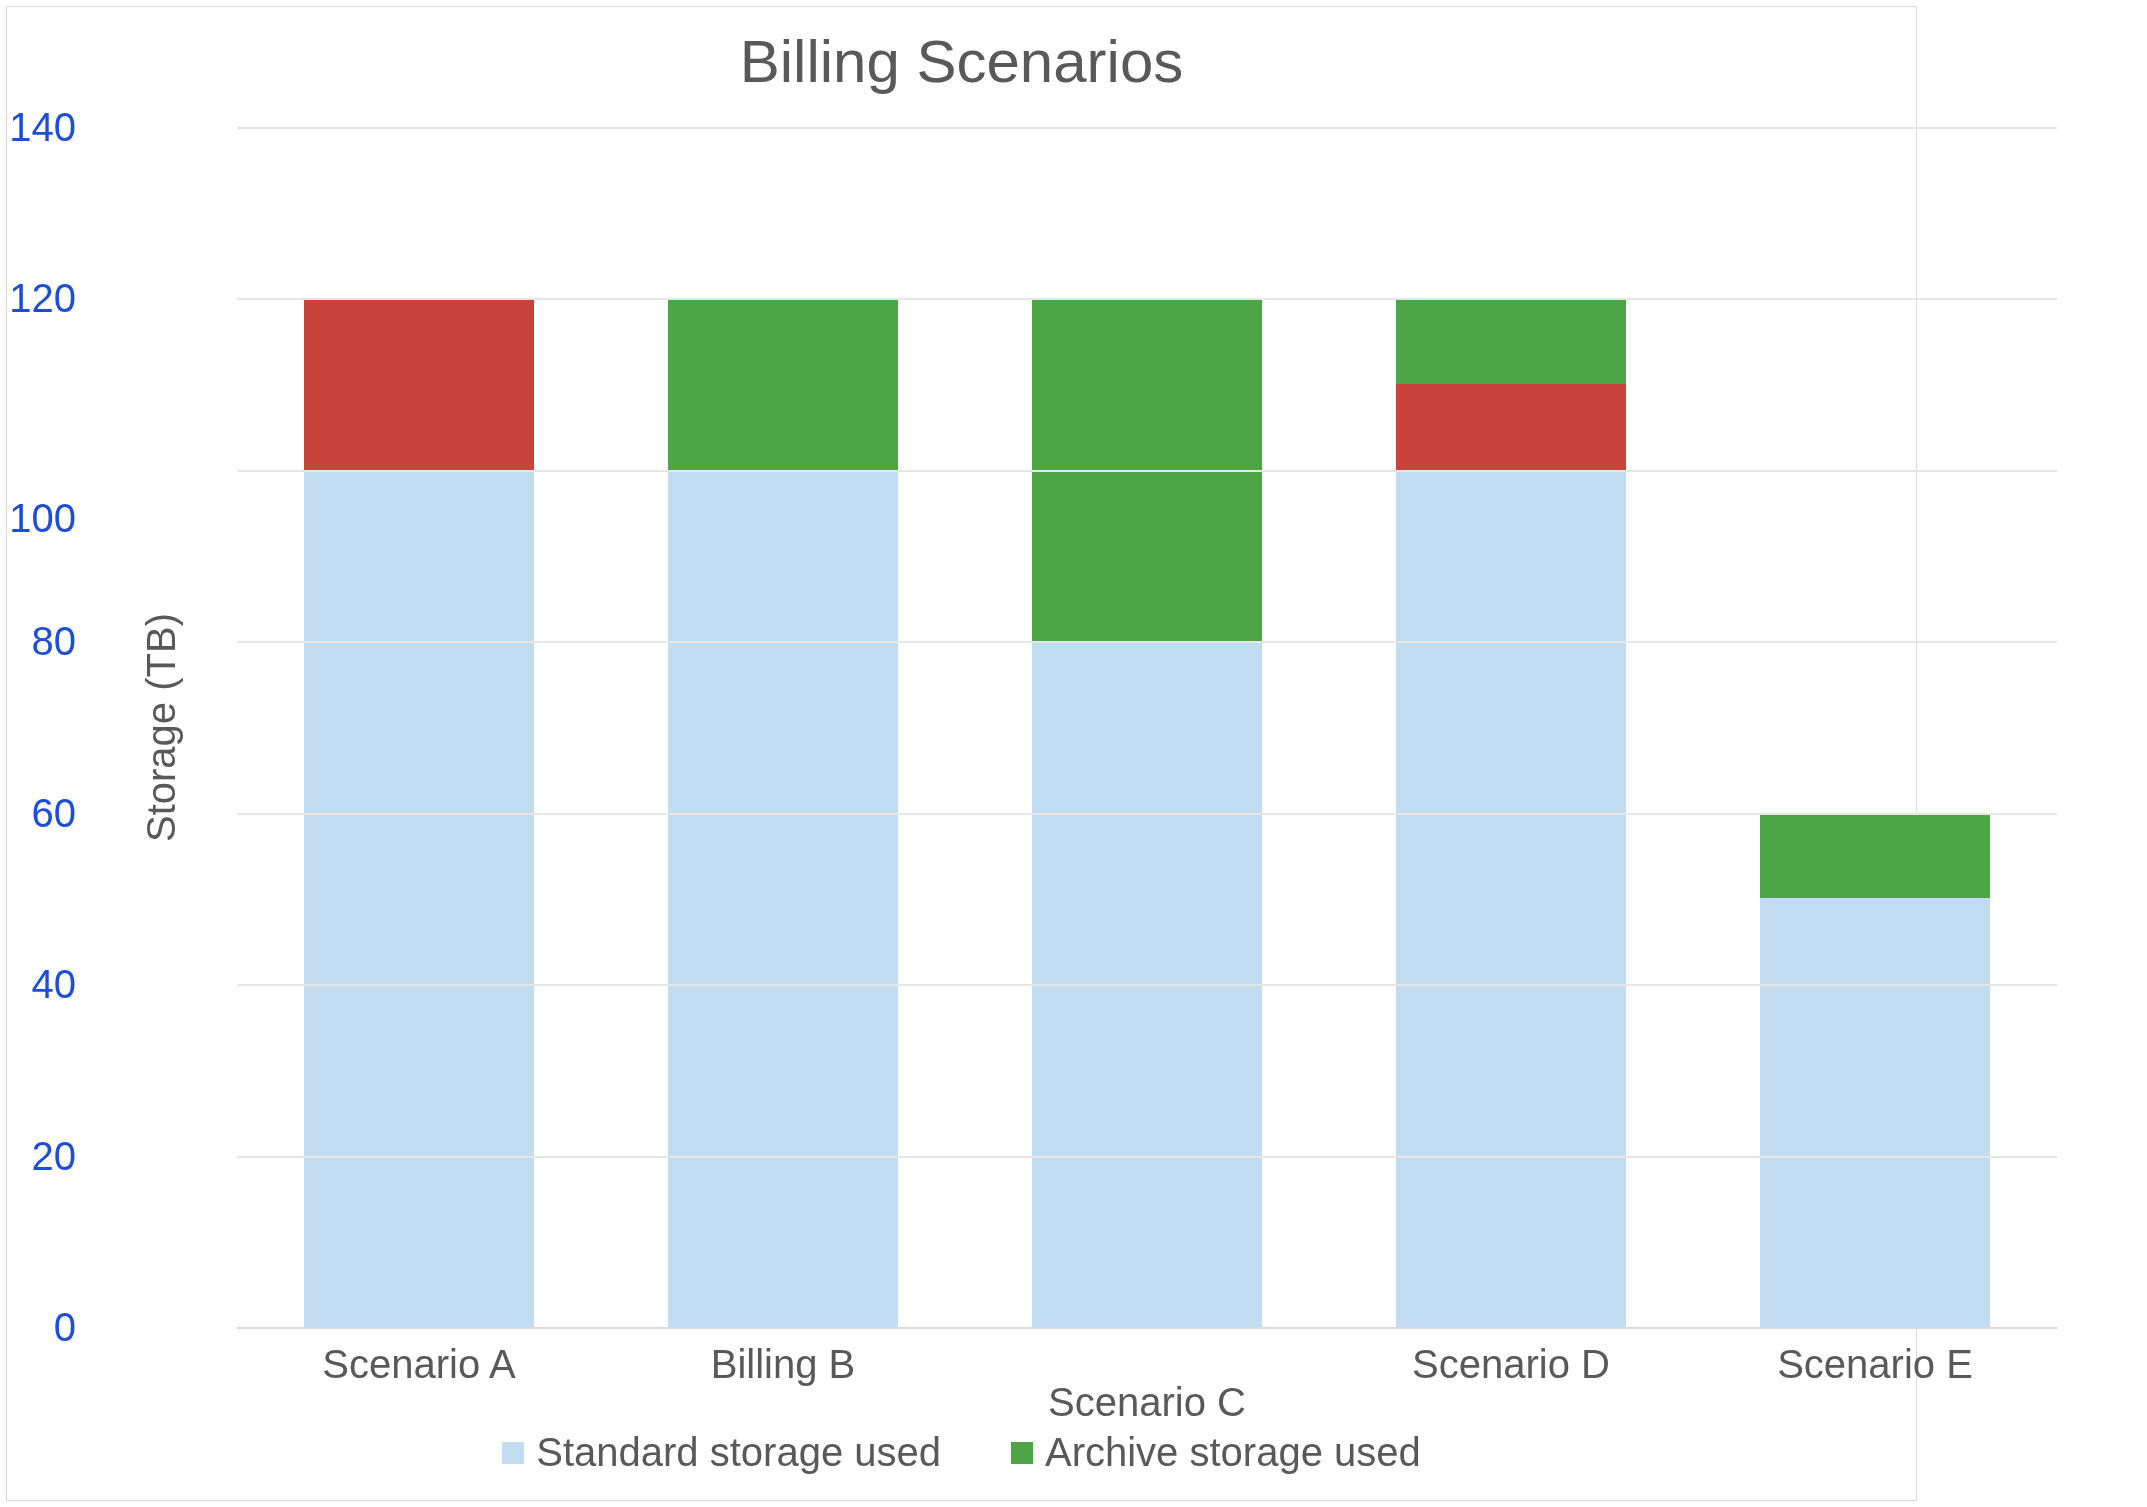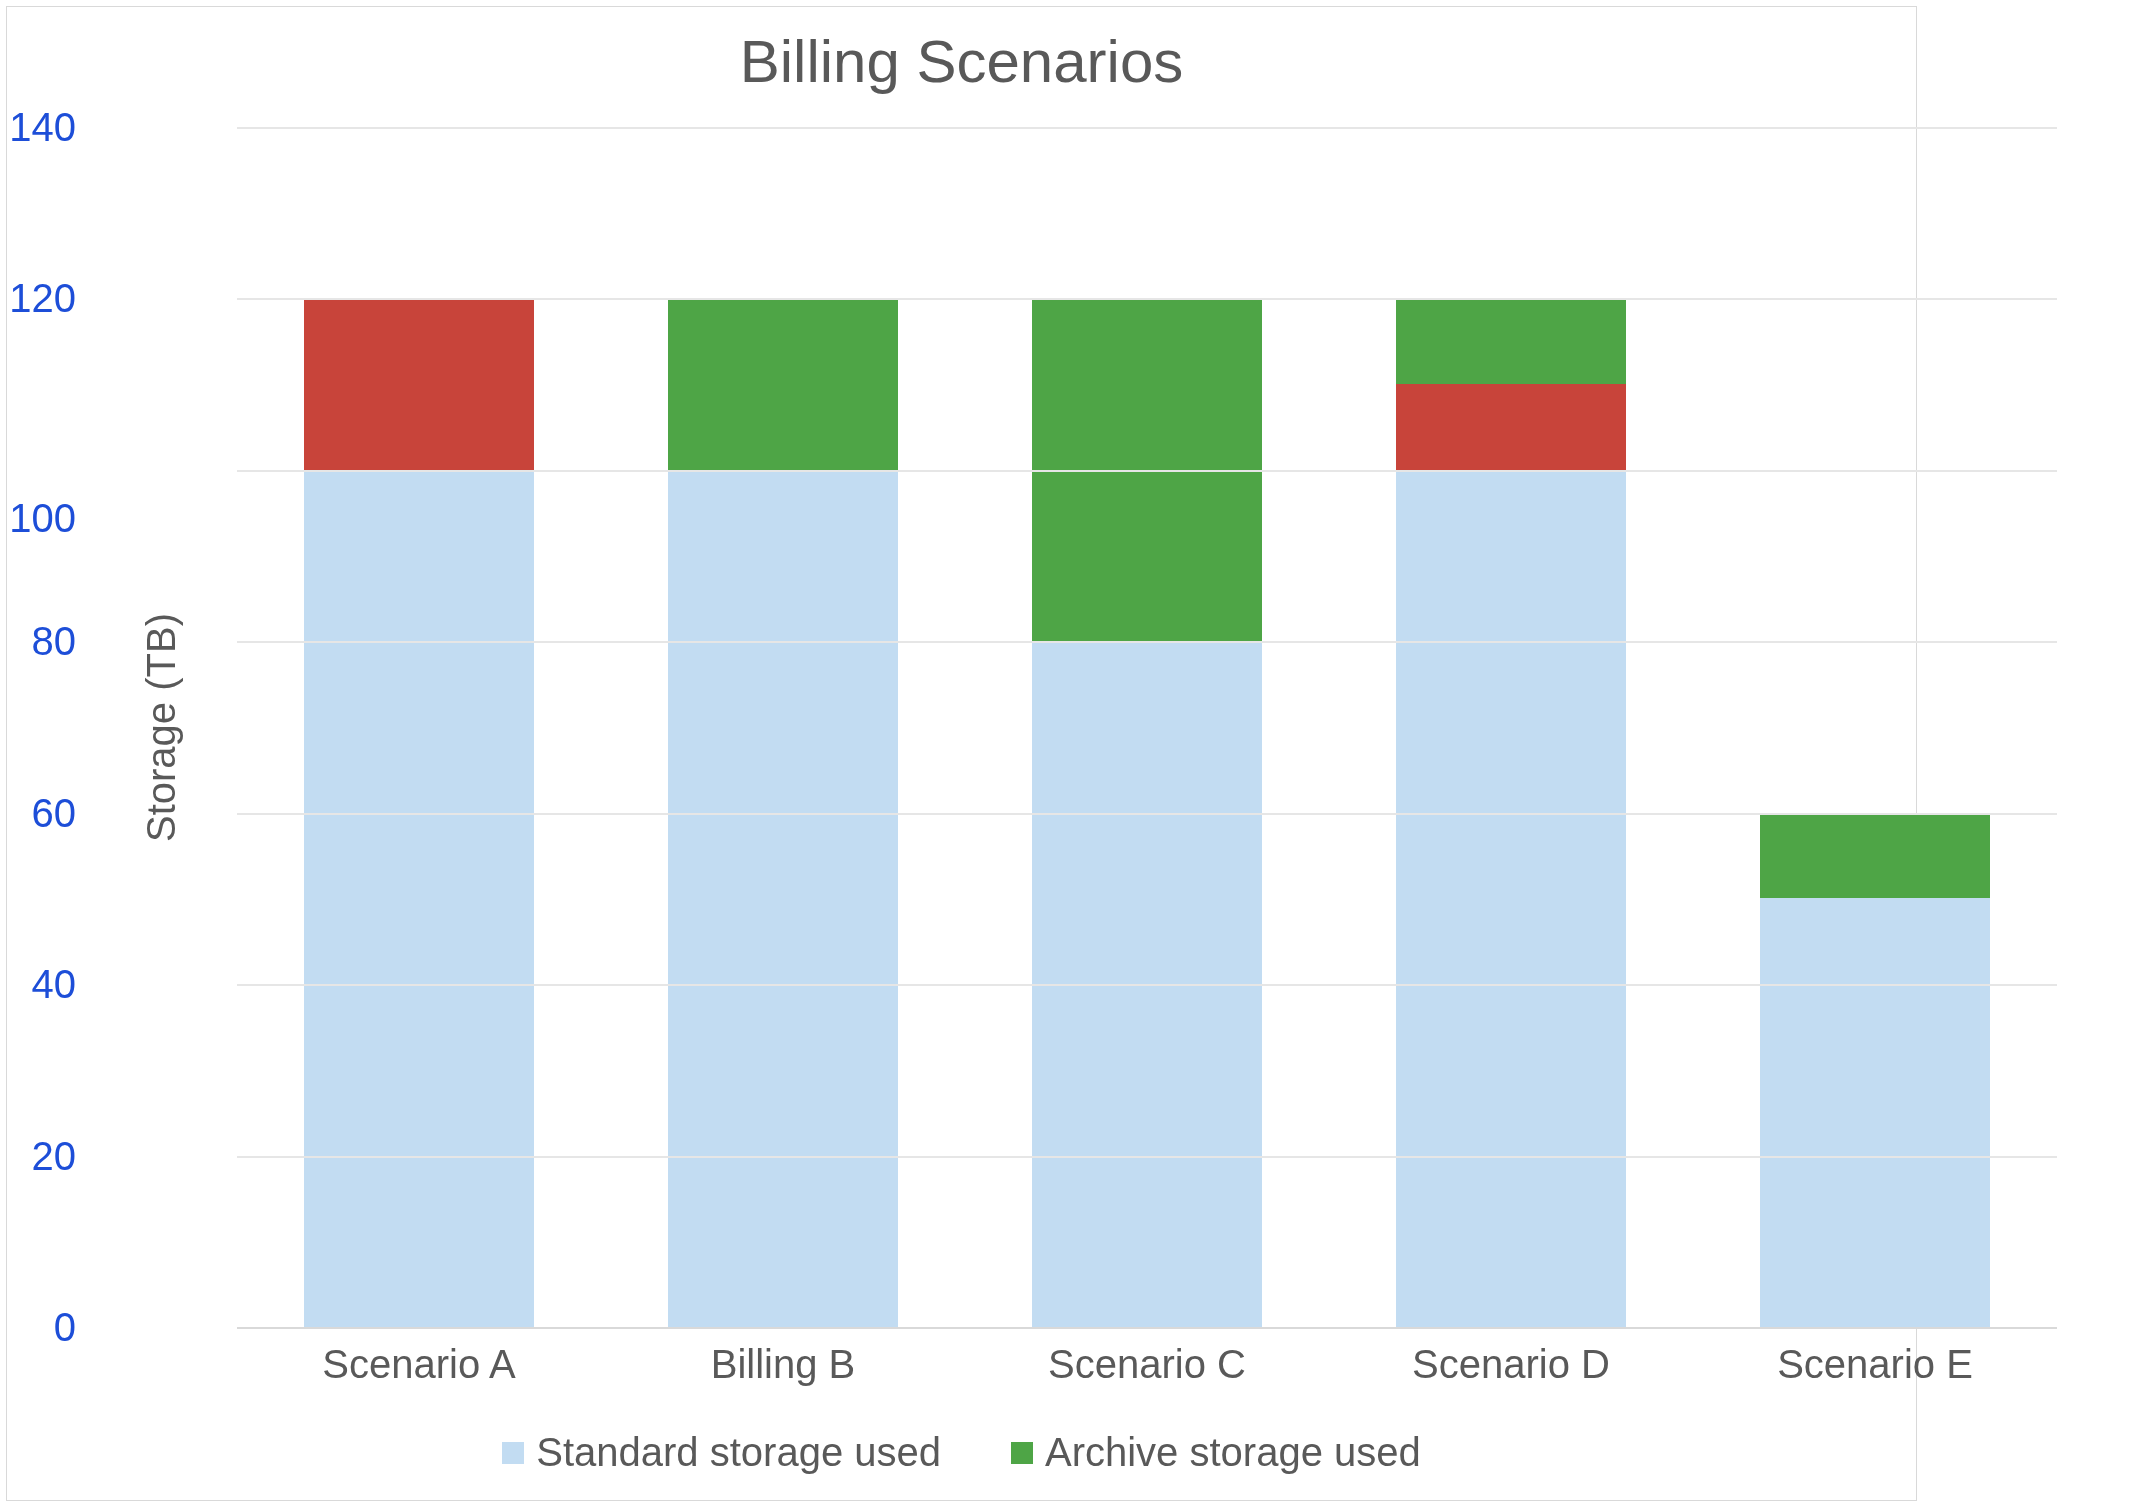--- a/index.html
+++ b/index.html
@@ -177,16 +177,16 @@
 <div class="y-tick-label" style="top: 1320px;">0</div>
     <div class="y-tick-label" style="top: 1148.57px;">20</div>
     <div class="y-tick-label" style="top: 977.143px;">40</div>
     <div class="y-tick-label" style="top: 805.714px;">60</div>
     <div class="y-tick-label" style="top: 634.286px;">80</div>
     <div class="y-tick-label" style="top: 462.857px; margin-top: 48px;">100</div>
     <div class="y-tick-label" style="top: 291.429px;">120</div>
     <div class="y-tick-label" style="top: 120px;">140</div>
     <div class="x-tick-label" style="left: 230px;">Scenario A</div>
     <div class="x-tick-label" style="left: 594px;">Billing B</div>
-    <div class="x-tick-label" style="left: 958px;">Scenario C</div>
+    <div class="x-tick-label" style="left: 958px; margin-top: 38px;">Scenario C</div>
     <div class="x-tick-label" style="left: 1322px;">Scenario D</div>
     <div class="x-tick-label" style="left: 1686px;">Scenario E</div>
   </div>
 
 </body></html>

